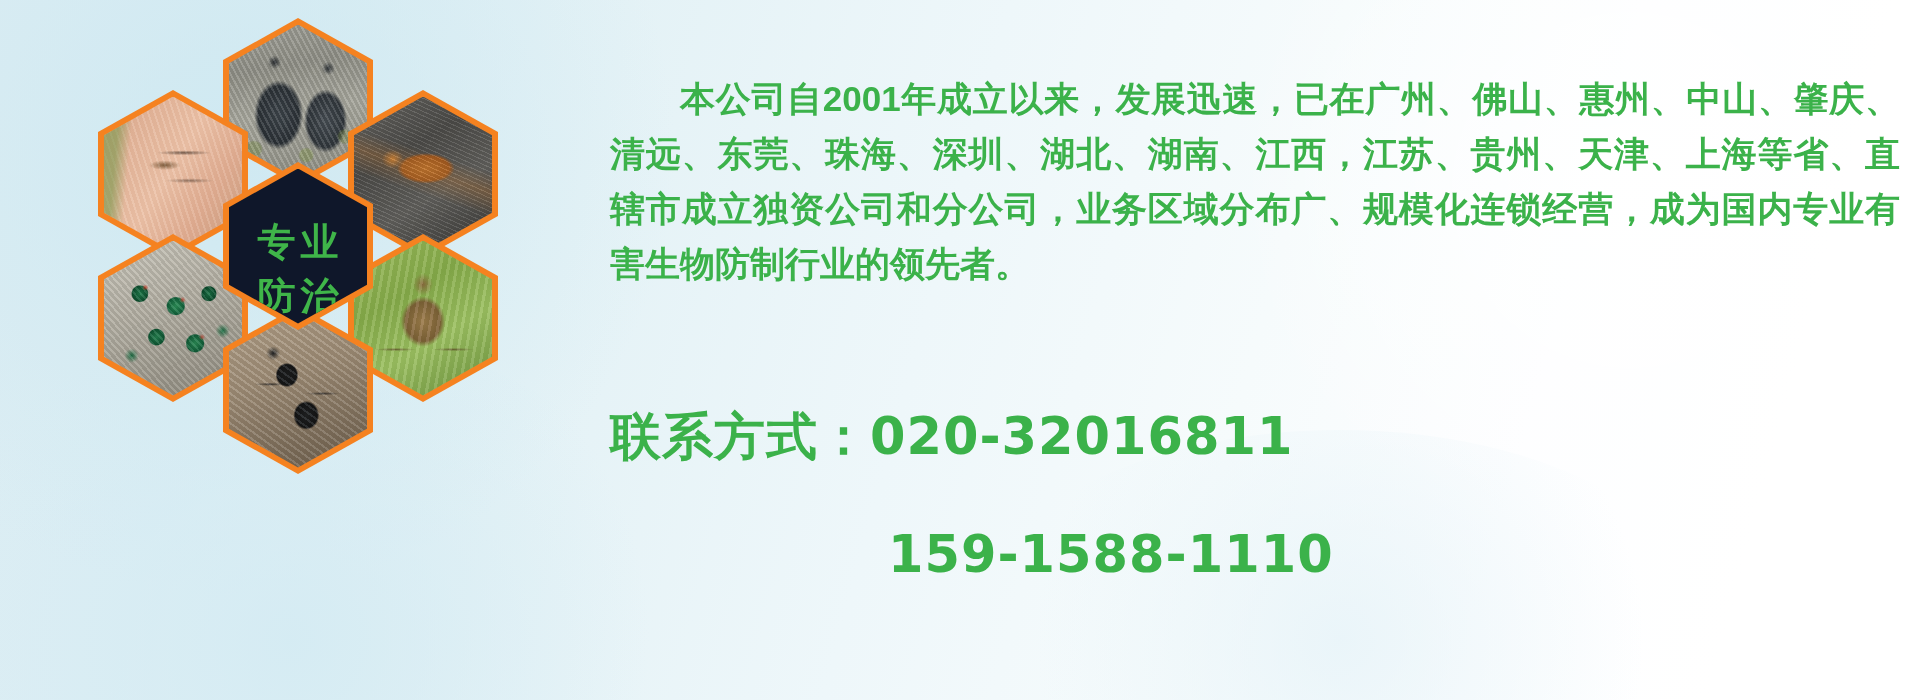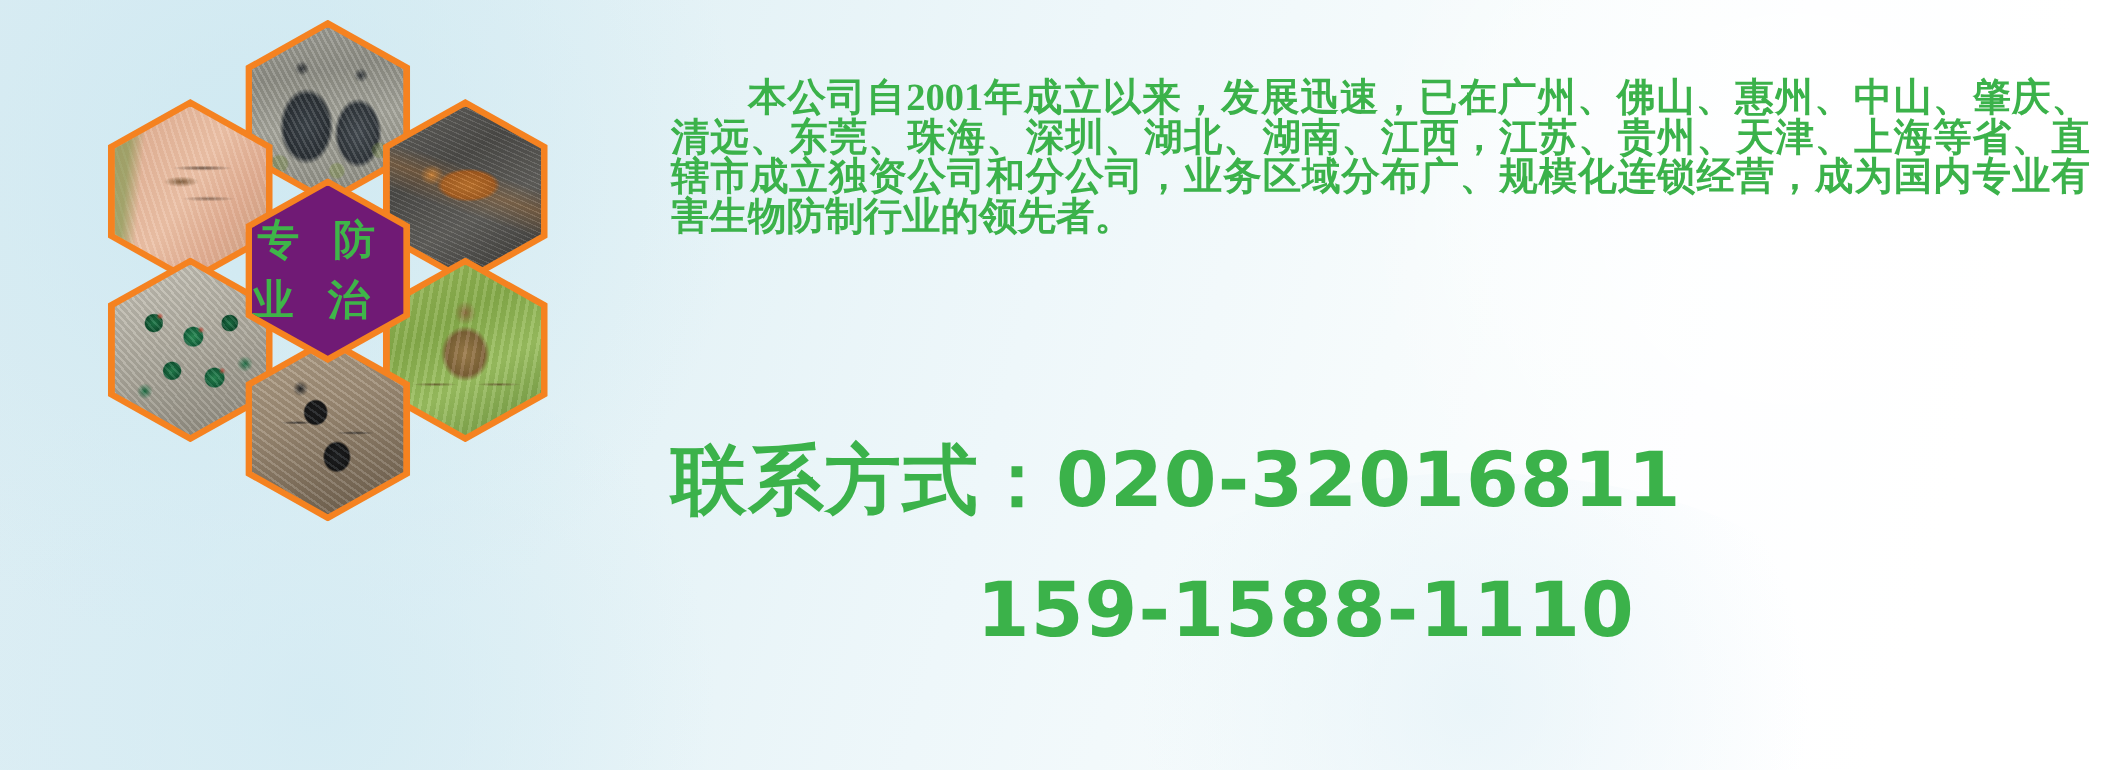--- a/index.html
+++ b/index.html
@@ -185,23 +185,23 @@
     content: "";
     position: absolute; inset: 0;
     background:
       repeating-linear-gradient(36deg, rgba(255,255,255,.12) 0 2px, rgba(60,45,30,.10) 2px 6px),
       radial-gradient(ellipse 20px 2px at 30% 46%, rgba(20,20,22,.75), rgba(20,20,22,0) 80%),
       radial-gradient(ellipse 22px 2px at 68% 52%, rgba(20,20,22,.7), rgba(20,20,22,0) 80%);
   }
 
   
   #hex-text .inner {
-    background: #701a75;
+    background: #0f172a;
     display: flex;
-    flex-direction: row;
+    flex-direction: column;
     align-items: center;
     justify-content: flex-end;
   }
   .hex-word {
     color: #3fb549;
     font-weight: bold;
     font-size: 38px;
     line-height: 1.42;
     letter-spacing: 5px;
     text-indent: 5px;
@@ -211,38 +211,38 @@
   
   #copy {
     position: absolute;
     left: 610px;
     top: 36px;
     width: 1300px;
   }
   #intro-paragraph {
     color: #3bb24a;
     font-size: 35px;
-    line-height: 36px;
+    line-height: 55px;
     font-weight: bold;
     text-indent: 70px;
     text-align: justify;
     width: 1290px;
-    font-family: Liberation Serif, serif;
+    font-family: Liberation Sans, sans-serif;
   }
 
   #contact-block {
     position: absolute;
     left: 610px;
     top: 398px;
     width: 1300px;
   }
   .contact-line {
     color: #3bb24a;
     font-weight: bold;
-    font-size: 69px;
+    font-size: 51px;
     line-height: 78px;
     letter-spacing: 1px;
     white-space: nowrap;
     font-family: "DejaVu Sans", "Liberation Sans", sans-serif;
   }
   #contact-secondary {
     padding-left: 278px;
     margin-top: 40px;
   }
 </style>

